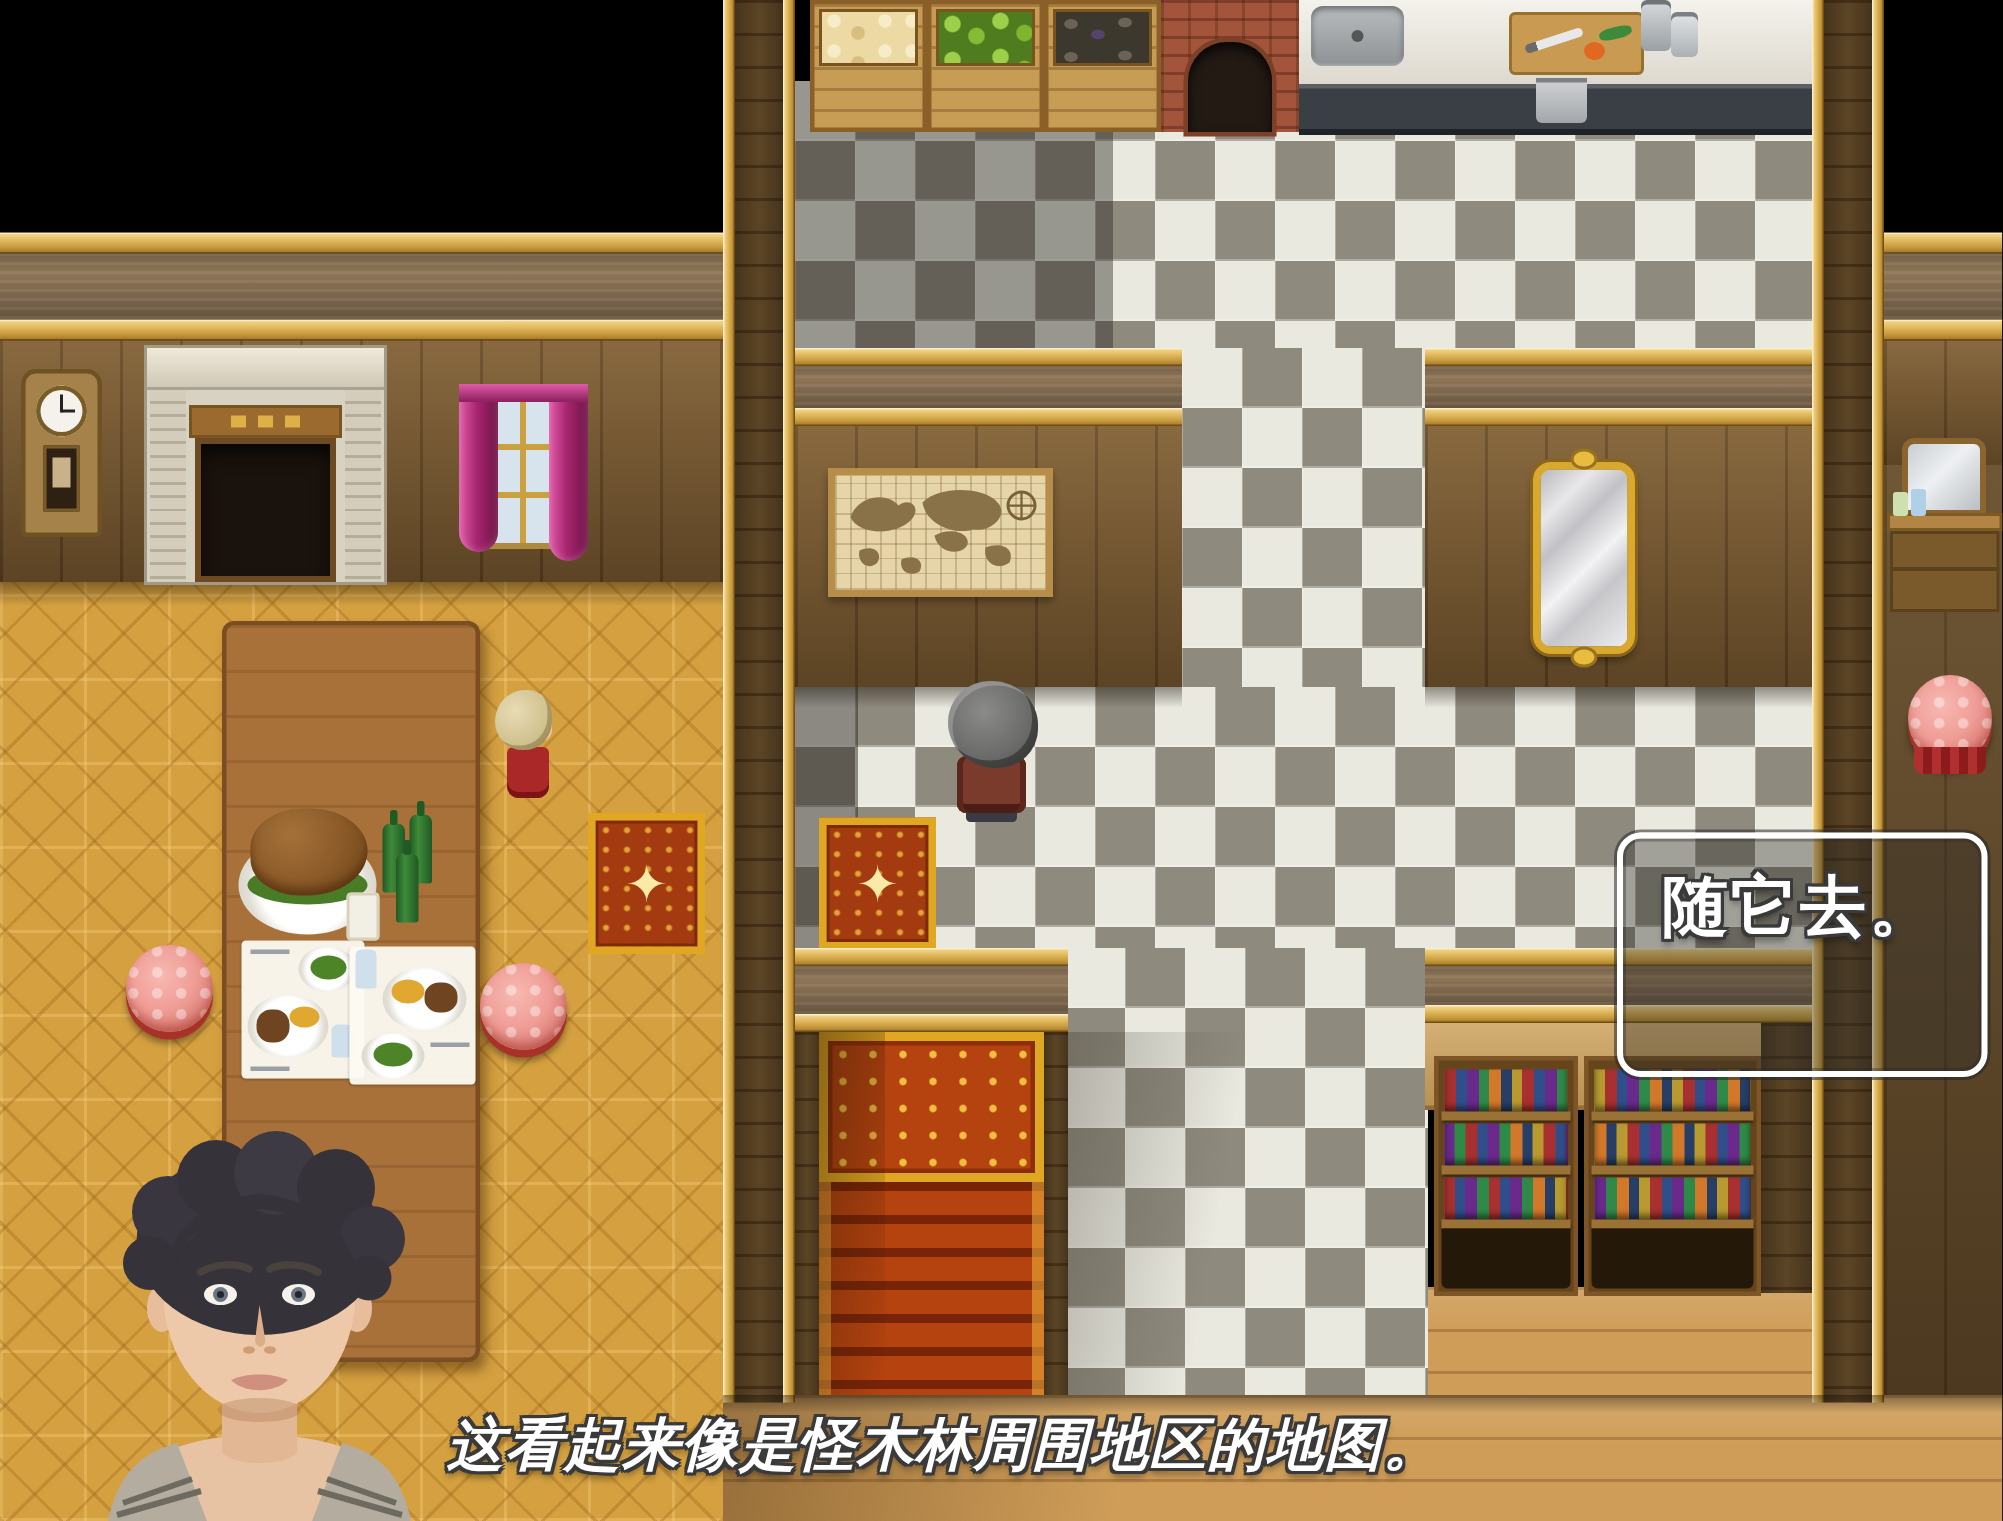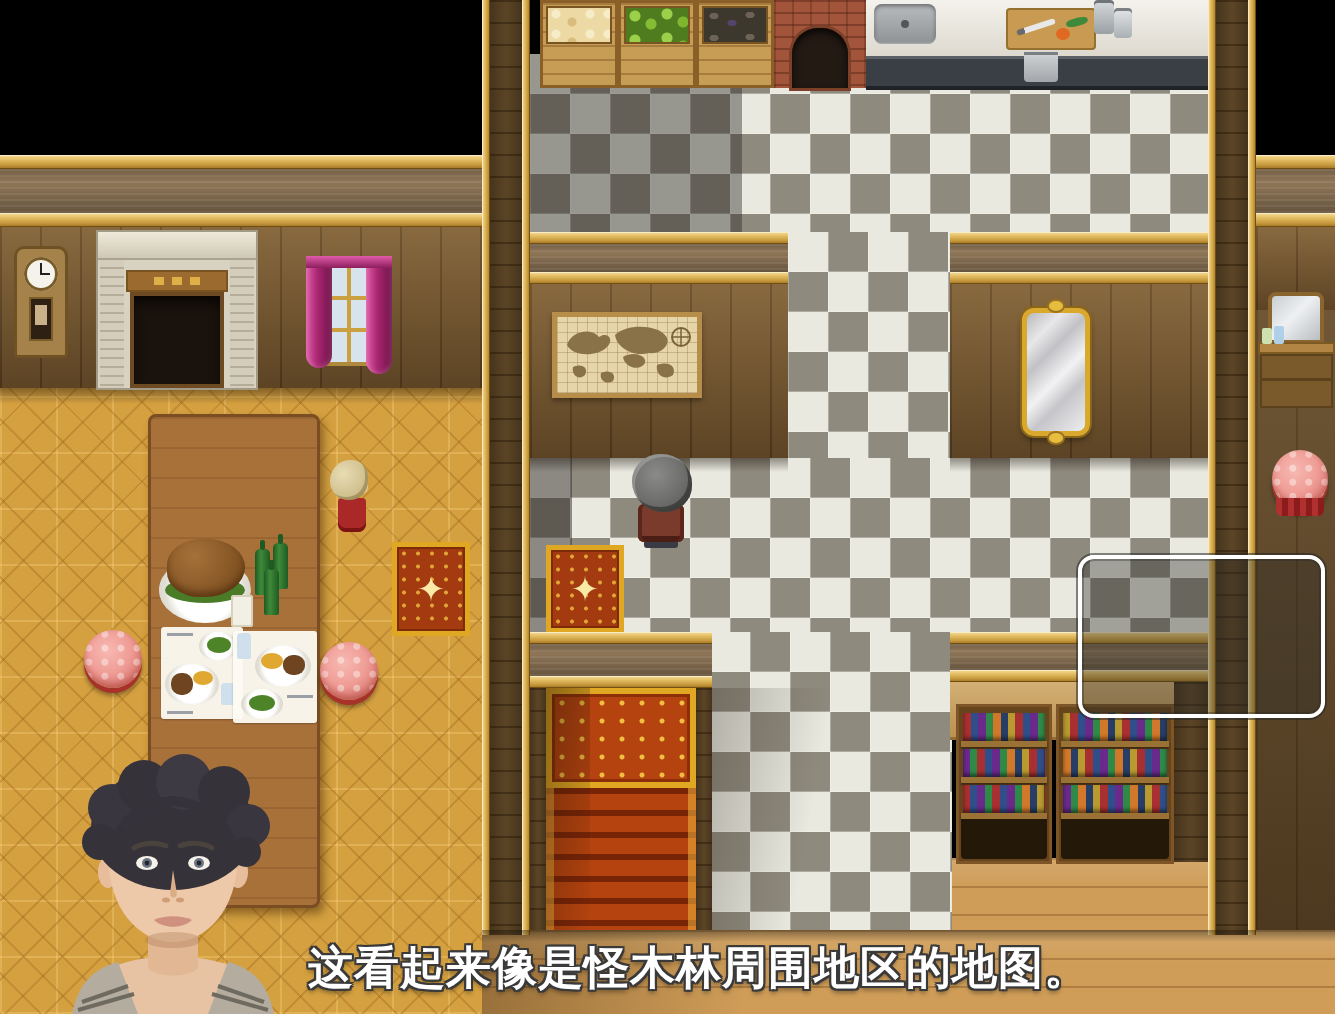--- a/index.html
+++ b/index.html
@@ -82,21 +82,21 @@
         box-shadow:inset 0 0 6px rgba(255,255,255,.25);}
   
   .gametext{color:#fff;font-weight:bold;
         text-shadow:2px 0 0 #3a3a3a,-2px 0 0 #3a3a3a,0 2px 0 #3a3a3a,0 -2px 0 #3a3a3a,
         2px 2px 0 #3a3a3a,-2px -2px 0 #3a3a3a,-2px 2px 0 #3a3a3a,2px -2px 0 #3a3a3a,0 4px 5px rgba(0,0,0,.45);}
   .choice-window{left:1078px;top:555px;width:247px;height:163px;border:4px solid #fff;border-radius:16px;
         background:rgba(46,44,40,.38);box-sizing:border-box;
         box-shadow:0 0 0 2px rgba(40,40,40,.55),inset 0 0 0 2px rgba(40,40,40,.35);
         padding:12px 0 0 26px;}
   .choice-option{font-size:44px;line-height:68px;letter-spacing:2px;cursor:pointer;}
-  .subtitle{left:308px;top:938px;font-size:45px;letter-spacing:1px;white-space:nowrap;}
+  .subtitle{left:298px;top:938px;font-size:38px;letter-spacing:1px;white-space:nowrap;font-style:italic;}
 </style>
 </head>
 <body>
 
 <div class="stage">
 
   <div class="a parquet" style="left:0;top:388px;width:482px;height:626px"></div>
   <div class="a checker" style="left:530px;top:54px;width:680px;height:178px"></div>
   <div class="a" style="left:530px;top:54px;width:212px;height:178px;background:rgba(40,38,34,.42)"></div>
   <div class="a checker" style="left:788px;top:232px;width:164px;height:228px"></div>
@@ -300,20 +300,21 @@
   <div class="a plank-h-dark" style="left:1174px;top:682px;width:34px;height:180px"></div>
   <div class="a shadow-b" style="left:482px;top:930px;width:853px;height:12px"></div>
 
   <div class="a" style="left:630px;top:454px;width:64px;height:96px">
     <div class="a" style="left:14px;top:84px;width:34px;height:10px;background:#3a3a44;border-radius:3px"></div>
     <div class="a" style="left:8px;top:50px;width:46px;height:38px;background:#7a3a2c;border-radius:6px;box-shadow:inset 4px 0 0 #5c261c,inset -4px 0 0 #5c261c,inset 0 -6px 0 #4a1e14"></div>
     <div class="a" style="left:2px;top:0;width:60px;height:58px;border-radius:48% 52% 46% 54%;background:radial-gradient(circle at 40% 35%,#8a8a88,#6a6a68 60%,#4c4c4a);box-shadow:inset -4px -5px 0 rgba(30,30,30,.5),inset 3px 3px 0 rgba(200,200,200,.35)"></div>
   </div>
 
   <div class="a choice-window">
+    <div class="choice-option gametext">随它去。</div>
   </div>
 
   <div class="a" style="left:42px;top:742px;width:262px;height:272px">
     <svg width="262" height="272" viewBox="0 0 262 272">
       <path d="M30 272 C40 234 70 216 131 214 C192 216 222 234 232 272 Z" fill="#e7c3a4"></path>
       <path d="M30 272 C36 244 48 228 76 220 L96 272 Z" fill="#b4ad9f"></path>
       <path d="M232 272 C226 244 214 228 186 220 L166 272 Z" fill="#b4ad9f"></path>
       <path d="M40 260 L86 244 M36 268 L92 252" stroke="#6e6a60" stroke-width="4" fill="none"></path>
       <path d="M222 260 L176 244 M226 268 L170 252" stroke="#6e6a60" stroke-width="4" fill="none"></path>
       <path d="M106 158 L106 226 C114 236 148 236 156 226 L156 158 Z" fill="#e2b794"></path>

